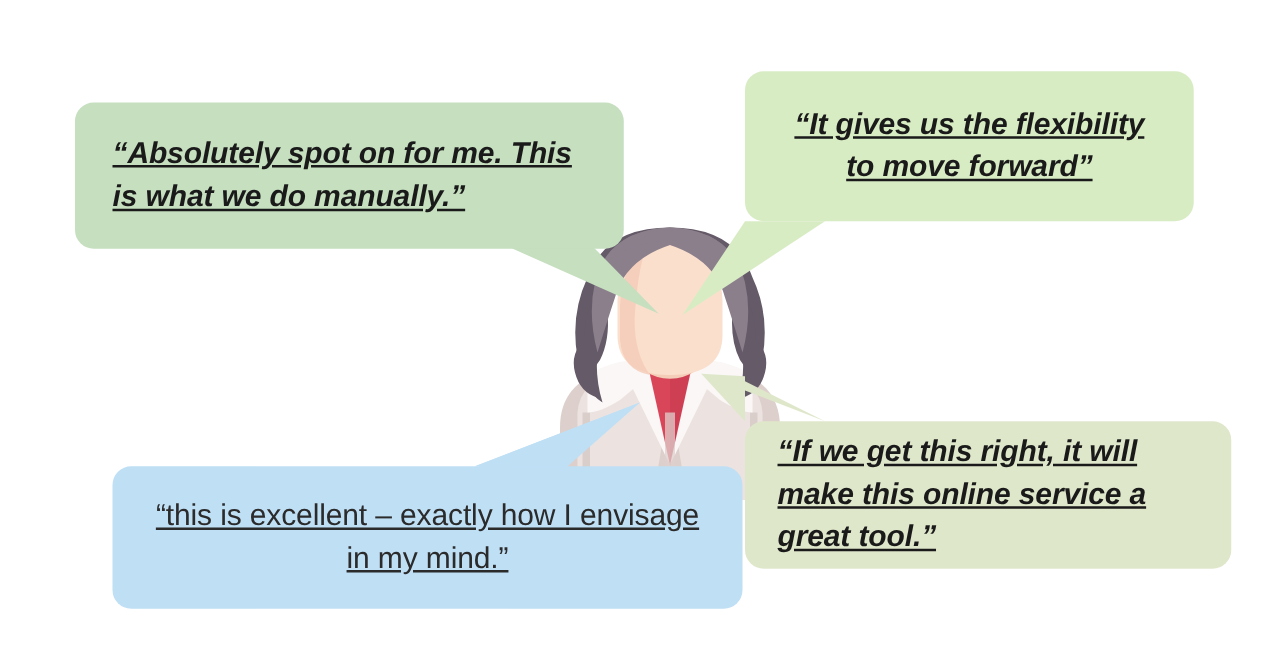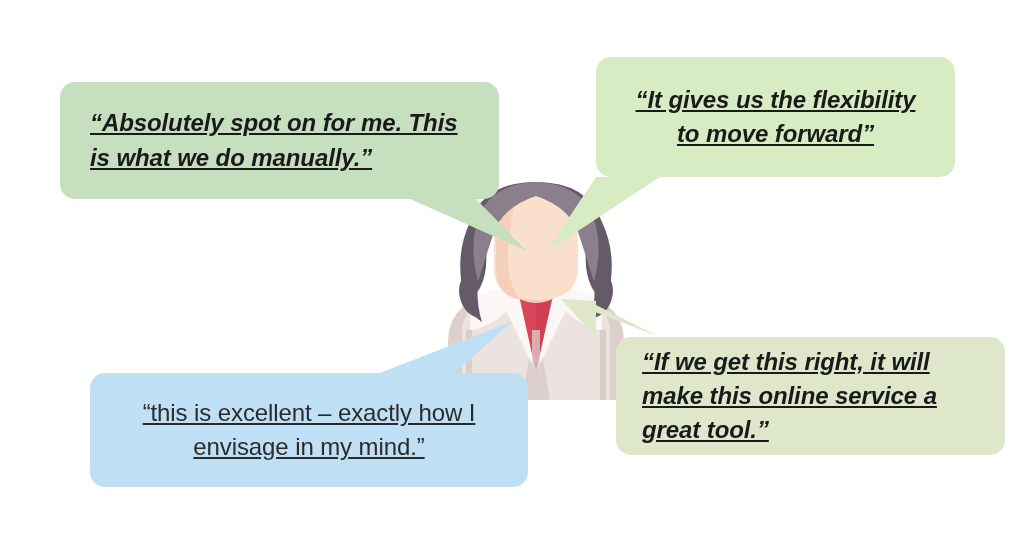--- a/index.html
+++ b/index.html
@@ -58,24 +58,23 @@
   }
   #bubble-top-right {
     left: 596px; top: 57px; width: 359px; height: 120px;
     background: #d8ecc4;
     padding: 0 26px;
   }
   #bubble-bottom-right {
     left: 596px; top: 337px; width: 389px; height: 118px;
     background: #dfe7cb;
     padding: 0 26px;
-    margin-left: 20px;
   }
   #bubble-bottom-left {
-    left: 90px; top: 373px; width: 438px; height: 114px;
+    left: 90px; top: 373px; width: 504px; height: 114px;
     background: #bfdff5;
     padding: 0 26px;
   }
 </style>
 </head>
 <body>
 
 <div id="stage">
 
   <svg class="layer" id="avatar-layer" viewBox="0 0 1024 533" xmlns="http://www.w3.org/2000/svg">

